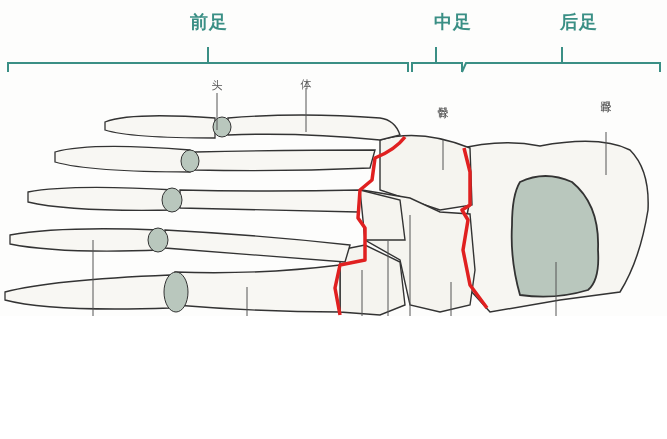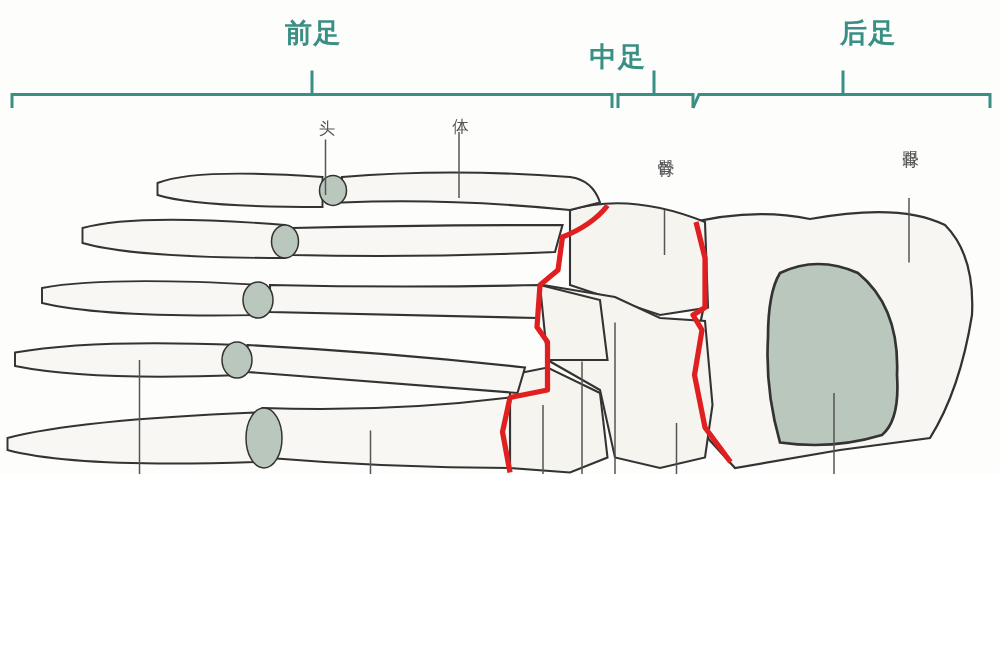--- a/index.html
+++ b/index.html
@@ -75,21 +75,21 @@
       <line x1="451" y1="282" x2="451" y2="346"></line>
       <line x1="410" y1="215" x2="410" y2="343"></line>
       <line x1="388" y1="241" x2="388" y2="344"></line>
       <line x1="362" y1="270" x2="362" y2="346"></line>
       <line x1="247" y1="287" x2="247" y2="368"></line>
       <line x1="93" y1="240" x2="93" y2="348"></line>
     </g>
   </svg>
 
   <span class="region-title" style="left:190px;">前足</span>
-  <span class="region-title" style="left:393px;margin-top:16px;">中足</span>
+  <span class="region-title" style="left:434px;">中足</span>
   <span class="region-title" style="left:560px;">后足</span>
 
   <span class="vlabel" style="left:211px;top:70px;">头</span>
   <span class="vlabel" style="left:300px;top:70px;">体</span>
   <span class="vlabel" style="left:437px;top:98px;">骰骨</span>
   <span class="vlabel" style="left:600px;top:92px;">跟骨</span>
   <span class="vlabel" style="left:550px;top:325px;">距骨滑车</span>
   <span class="vlabel" style="left:445px;top:350px;">足舟骨</span>
   <span class="vlabel" style="left:404px;top:348px;">外侧楔骨</span>
   <span class="vlabel" style="left:382px;top:350px;">中间楔骨</span>

